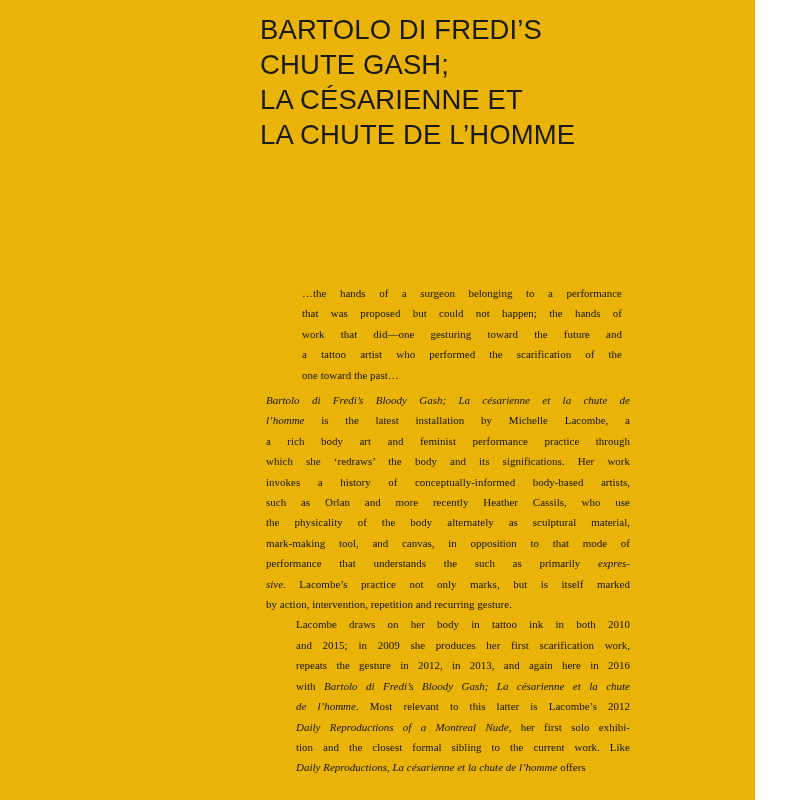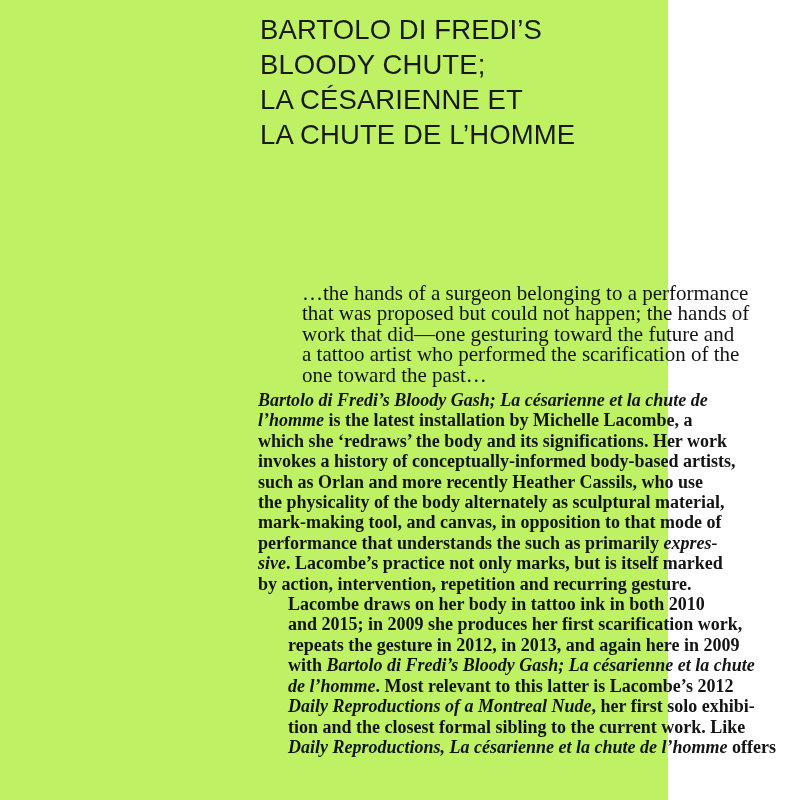--- a/index.html
+++ b/index.html
@@ -10,23 +10,23 @@
   body {
     width: 800px;
     height: 800px;
     background: #ffffff;
     overflow: hidden;
     -webkit-font-smoothing: antialiased;
   }
 
   .page {
     position: relative;
-    width: 668px;
+    width: 755px;
     height: 800px;
-    background: #bef264;
+    background: #eab308;
   }
 
   
   .title-block {
     position: absolute;
     left: 260px;
     top: 12px;
     width: 400px;
   }
   .title-line {
@@ -39,41 +39,40 @@
     white-space: nowrap;
   }
 
   
   .epigraph {
     position: absolute;
     left: 302px;
     top: 283px;
     width: 320px;
     font-family: "Liberation Serif", serif;
-    font-size: 21px;
+    font-size: 11px;
     line-height: 20.4px;
     color: #141414;
     text-align: justify;
     text-justify: inter-word;
   }
   .epigraph .last-line {
     text-align: center;
   }
 
   
   .body-block {
     position: absolute;
-    left: 258px;
+    left: 266px;
     top: 390px;
     width: 364px;
     font-family: "Liberation Serif", serif;
-    font-size: 18px;
+    font-size: 11px;
     line-height: 20.4px;
     color: #141414;
-    font-weight: bold;
   }
   .para {
     margin: 0;
     text-align: justify;
     text-justify: inter-word;
   }
   .para.indent {
     text-indent: 30px;
   }
   .para i, .para em {
@@ -94,50 +93,51 @@
     display: inline;
   }
 </style>
 </head>
 <body>
 
 <div class="page">
 
   <div class="title-block">
     <div class="title-line">BARTOLO DI FREDI’S</div>
-    <div class="title-line">BLOODY CHUTE;</div>
+    <div class="title-line">CHUTE GASH;</div>
     <div class="title-line">LA CÉSARIENNE ET</div>
     <div class="title-line">LA CHUTE DE L’HOMME</div>
   </div>
 
   <div class="epigraph">
     <span class="line">…the hands of a surgeon belonging to a performance</span>
     <span class="line">that was proposed but could not happen; the hands of</span>
     <span class="line">work that did—one gesturing toward the future and</span>
     <span class="line">a tattoo artist who performed the scarification of the</span>
     <span class="line flush last-line">one toward the past…</span>
   </div>
 
   <div class="body-block">
     <p class="para">
         <span class="line"><i>Bartolo di Fredi’s Bloody Gash; La césarienne et la chute de</i></span>
         <span class="line"><i>l’homme</i><span> is the latest installation by Michelle Lacombe, a</span></span>
+        <span class="line"><span>a rich body art and feminist performance practice through</span></span>
         <span class="line"><span>which she ‘redraws’ the body and its significations. Her work</span></span>
         <span class="line"><span>invokes a history of conceptually-informed body-based artists,</span></span>
         <span class="line"><span>such as Orlan and more recently Heather Cassils, who use</span></span>
         <span class="line"><span>the physicality of the body alternately as sculptural material,</span></span>
         <span class="line"><span>mark-making tool, and canvas, in opposition to that mode of</span></span>
         <span class="line"><span>performance that understands the such as primarily </span><i>expres-</i></span>
         <span class="line"><i>sive</i><span>. Lacombe’s practice not only marks, but is itself marked</span></span>
         <span class="line flush"><span>by action, intervention, repetition and recurring gesture.</span></span>
       </p>
     <p class="para indent">
         <span class="line"><span>Lacombe draws on her body in tattoo ink in both 2010</span></span>
         <span class="line"><span>and 2015; in 2009 she produces her first scarification work,</span></span>
-        <span class="line"><span>repeats the gesture in 2012, in 2013, and again here in 2009</span></span>
+        <span class="line"><span>repeats the gesture in 2012, in 2013, and again here in 2016</span></span>
         <span class="line"><span>with </span><i>Bartolo di Fredi’s Bloody Gash; La césarienne et la chute</i></span>
         <span class="line"><i>de l’homme</i><span>. Most relevant to this latter is Lacombe’s 2012</span></span>
         <span class="line"><i>Daily Reproductions of a Montreal Nude</i><span>, her first solo exhibi-</span></span>
         <span class="line"><span>tion and the closest formal sibling to the current work. Like</span></span>
         <span class="line flush"><i>Daily Reproductions, La césarienne et la chute de l’homme</i><span> offers</span></span>
       </p>
   </div>
 
 </div>
 

